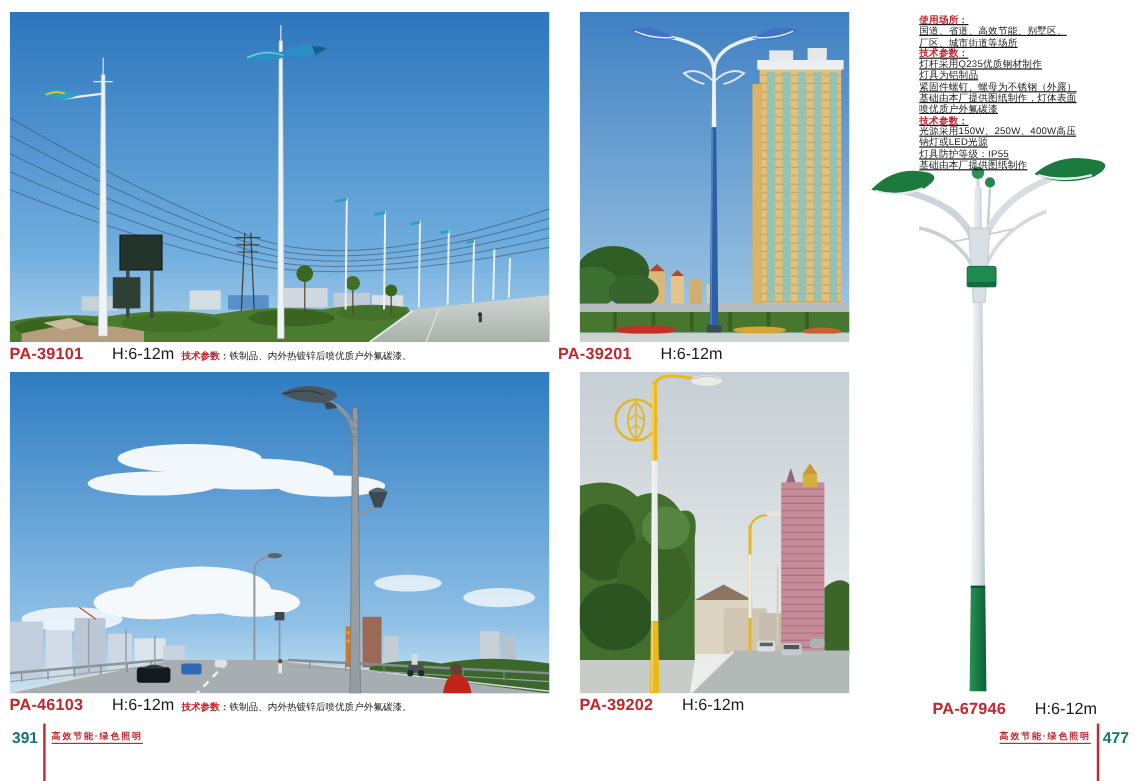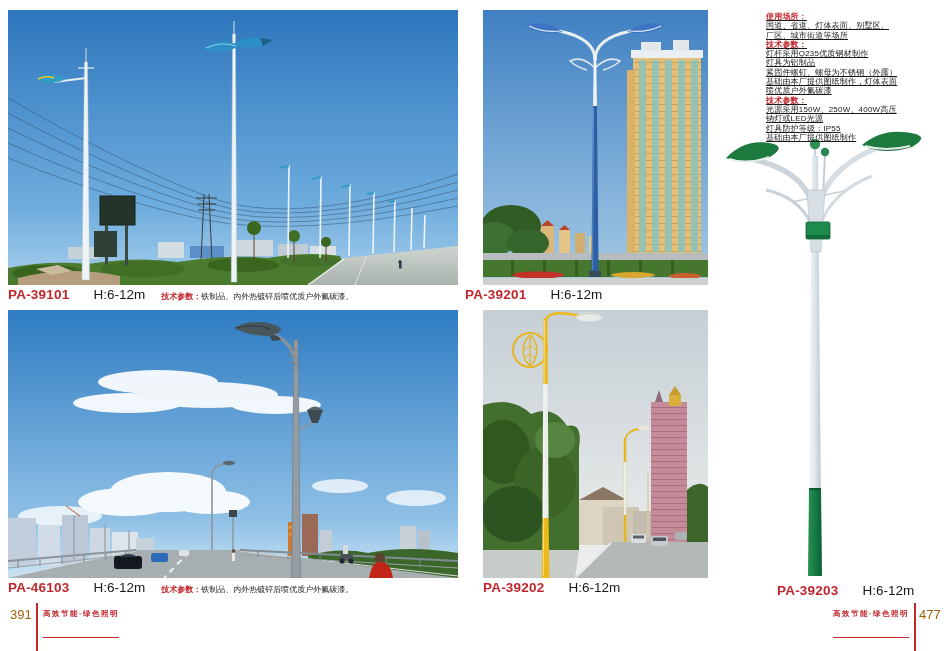--- a/index.html
+++ b/index.html
@@ -4,29 +4,29 @@
 <style>
   :root{ --red:#c1272d; }
   *{margin:0;padding:0;box-sizing:border-box;}
   html,body{width:950px;height:651px;background:#ffffff;overflow:hidden;
     font-family:"Liberation Sans","DejaVu Sans",sans-serif;position:relative;}
   .photo{position:absolute;overflow:hidden;}
   .photo svg{display:block;width:100%;height:100%;}
   .plabel{position:absolute;display:flex;align-items:baseline;white-space:nowrap;}
   .pcode{color:var(--red);font-weight:bold;font-size:13.5px;letter-spacing:.2px;}
   .pheight{color:#1a1a1a;font-size:13.5px;margin-left:24px;}
-  .pspec{font-size:8px;margin-left:16px;color:#222;}
+  .pspec{font-size:8px;margin-left:6px;color:#222;}
   .pspec .sl{color:var(--red);font-weight:bold;}
   .info{position:absolute;left:766px;top:12px;width:180px;font-size:8px;
     line-height:9.3px;color:#1a1a1a;letter-spacing:.2px;text-decoration:underline;}
   .info .ih{color:var(--red);font-weight:bold;}
-  .footer-num{position:absolute;font-size:13px;font-weight:normal;color:#a16207;}
+  .footer-num{position:absolute;font-size:13px;font-weight:bold;color:#0f766e;}
   .vline{position:absolute;width:2px;background:var(--red);}
   .slogan{position:absolute;font-size:7.5px;font-weight:bold;color:var(--red);
-    letter-spacing:1.5px;border-bottom:1px solid var(--red);padding-bottom:18px;white-space:nowrap;}
+    letter-spacing:1.5px;border-bottom:1px solid var(--red);padding-bottom:0;white-space:nowrap;}
 </style>
 </head>
 <body>
 
 <div class="photo" style="left:8px;top:10px;width:450px;height:275px">
 <svg viewBox="0 0 450 275">
   <defs>
     <linearGradient id="skyTL" x1="0" y1="0" x2="0" y2="1">
       <stop offset="0" stop-color="#2d76bd"></stop>
           <stop offset="0.72" stop-color="#6fadde"></stop>
@@ -387,27 +387,27 @@
   <span class="pcode">PA-39201</span>
   <span class="pheight">H:6-12m</span>
 </div>
 
 <div class="plabel" style="left:483px;top:580px">
   <span class="pcode">PA-39202</span>
   <span class="pheight">H:6-12m</span>
 </div>
 
 <div class="plabel" style="left:777px;top:583px">
-  <span class="pcode">PA-39203</span>
+  <span class="pcode">PA-67946</span>
   <span class="pheight">H:6-12m</span>
 </div>
 
 <div class="info">
   <div class="ih">使用场所：</div>
-  <div>国道、省道、灯体表面、别墅区、</div>
+  <div>国道、省道、高效节能、别墅区、</div>
   <div>厂区、城市街道等场所</div>
   <div class="ih">技术参数：</div>
   <div>灯杆采用Q235优质钢材制作</div>
   <div>灯具为铝制品</div>
   <div>紧固件螺钉、螺母为不锈钢（外露）</div>
   <div>基础由本厂提供图纸制作，灯体表面</div>
   <div>喷优质户外氟碳漆</div>
   <div class="ih">技术参数：</div>
   <div>光源采用150W、250W、400W高压</div>
   <div>钠灯或LED光源</div>

